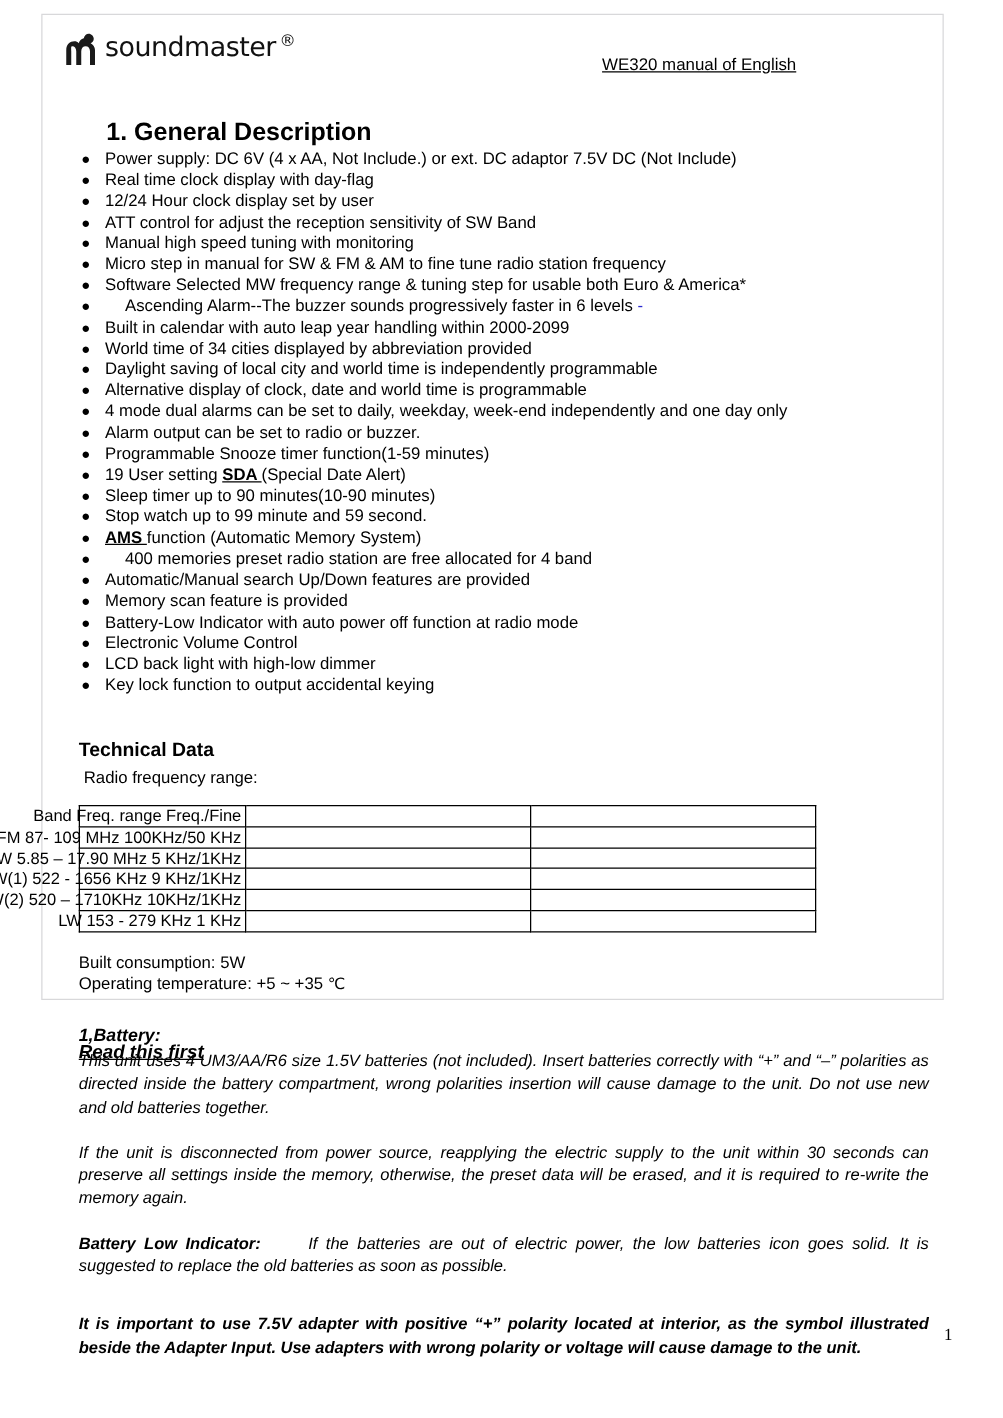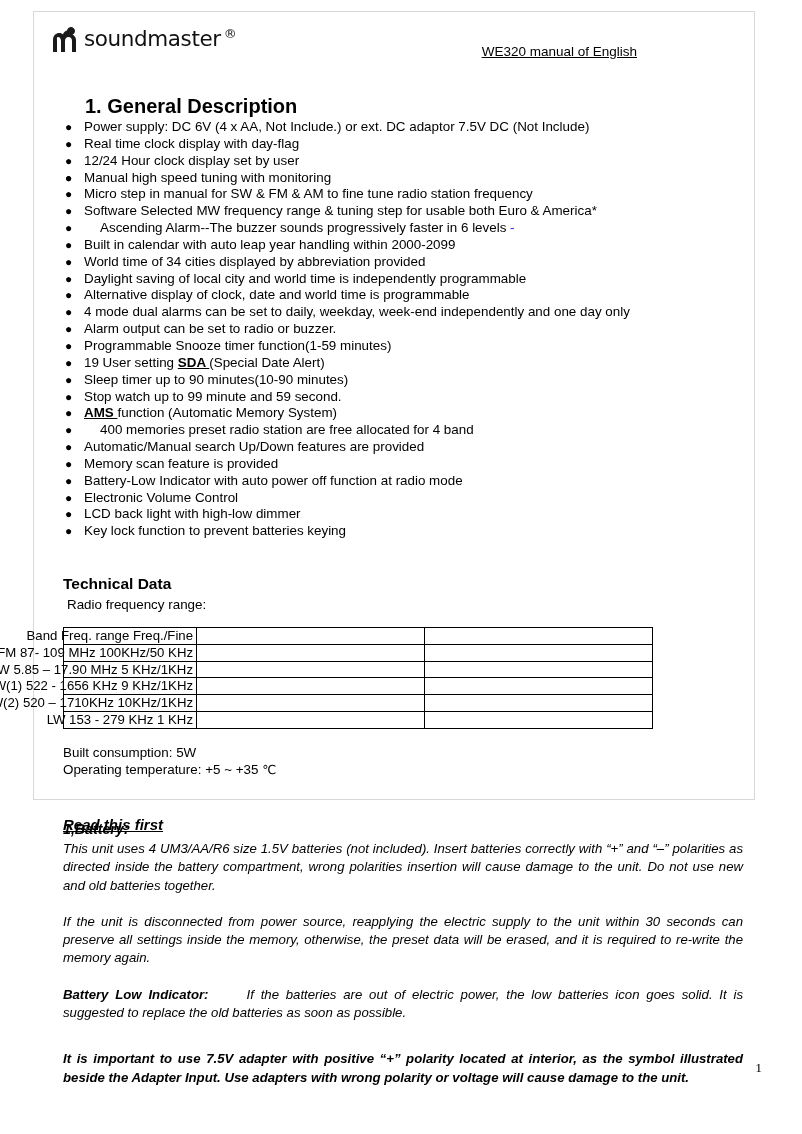--- a/index.html
+++ b/index.html
@@ -234,21 +234,21 @@
 </div>
 
 <div id="content">
 
   <h2 class="section-title">1. General Description</h2>
 
   <ul class="feature-list">
     <li><span class="bullet">●</span><span class="txt">Power supply: DC 6V (4 x AA, Not Include.) or ext. DC adaptor 7.5V DC (Not Include)</span></li>
     <li><span class="bullet">●</span><span class="txt">Real time clock display with day-flag</span></li>
     <li><span class="bullet">●</span><span class="txt">12/24 Hour clock display set by user</span></li>
-    <li><span class="bullet">●</span></li>
+    <li><span class="bullet">●</span><span class="txt">ATT control for adjust the reception sensitivity of SW Band</span></li>
     <li><span class="bullet">●</span><span class="txt">Manual high speed tuning with monitoring</span></li>
     <li><span class="bullet">●</span><span class="txt">Micro step in manual for SW &amp; FM &amp; AM  to fine tune radio station frequency</span></li>
     <li><span class="bullet">●</span><span class="txt">Software Selected MW frequency range &amp; tuning step for usable both Euro &amp; America*</span></li>
 
     <li class="indented"><span class="bullet">●</span><span class="txt"><span>Ascending Alarm--The buzzer sounds progressively faster in 6 levels <span style="color: rgb(42, 42, 208);">-</span></span></span></li>
 
     <li><span class="bullet">●</span><span class="txt">Built in calendar with auto leap year handling within 2000-2099</span></li>
     <li><span class="bullet">●</span><span class="txt">World time of 34 cities displayed by abbreviation provided</span></li>
     <li><span class="bullet">●</span><span class="txt">Daylight saving of local city and world time is independently programmable</span></li>
     <li><span class="bullet">●</span><span class="txt">Alternative display of clock, date and world time is programmable</span></li>
@@ -263,21 +263,21 @@
 
     <li><span class="bullet">●</span><span class="txt"><span class="bi">AMS  </span><span>function (Automatic Memory System)</span></span></li>
 
     <li class="indented"><span class="bullet">●</span><span class="txt">400 memories preset radio station are free allocated for 4 band</span></li>
 
     <li><span class="bullet">●</span><span class="txt">Automatic/Manual search Up/Down features are provided</span></li>
     <li><span class="bullet">●</span><span class="txt">Memory scan feature is provided</span></li>
     <li><span class="bullet">●</span><span class="txt">Battery-Low Indicator with auto power off function at radio mode</span></li>
     <li><span class="bullet">●</span><span class="txt">Electronic Volume Control</span></li>
     <li><span class="bullet">●</span><span class="txt">LCD back light with high-low dimmer</span></li>
-    <li><span class="bullet">●</span><span class="txt">Key lock function to prevent batteries keying</span></li>
+    <li><span class="bullet">●</span><span class="txt">Key lock function to output accidental keying</span></li>
   </ul>
 
   
   <div id="tech-head">Technical Data</div>
   <div id="tech-sub">Radio frequency range:</div>
 
   <div id="freq-table-wrap">
     <table id="freq-table">
       <tbody>
         <tr>

